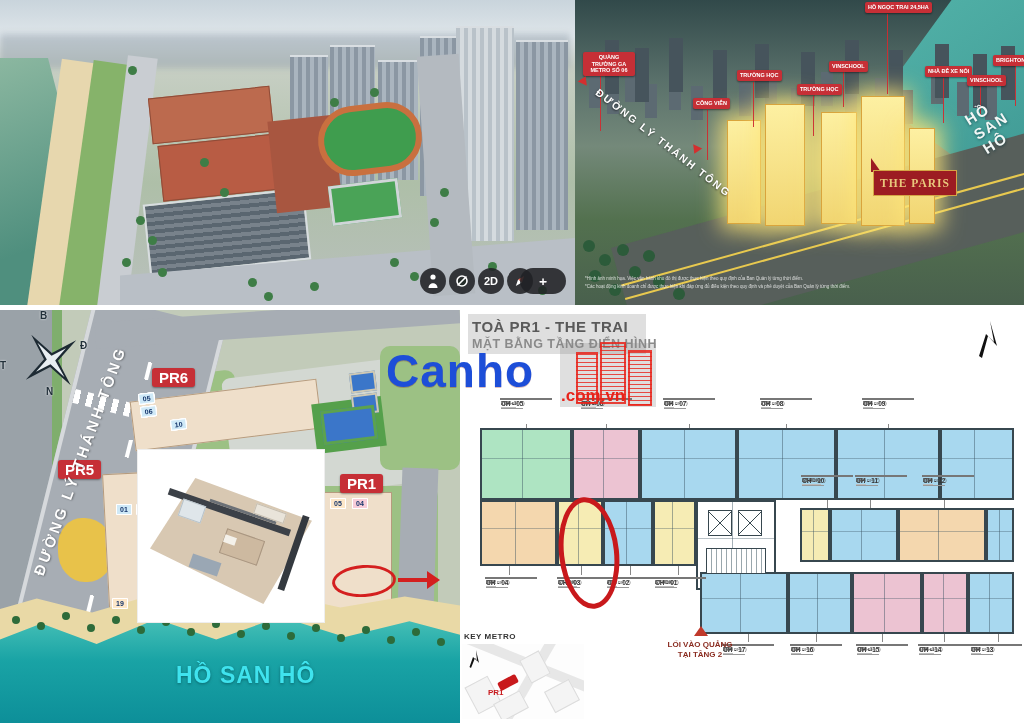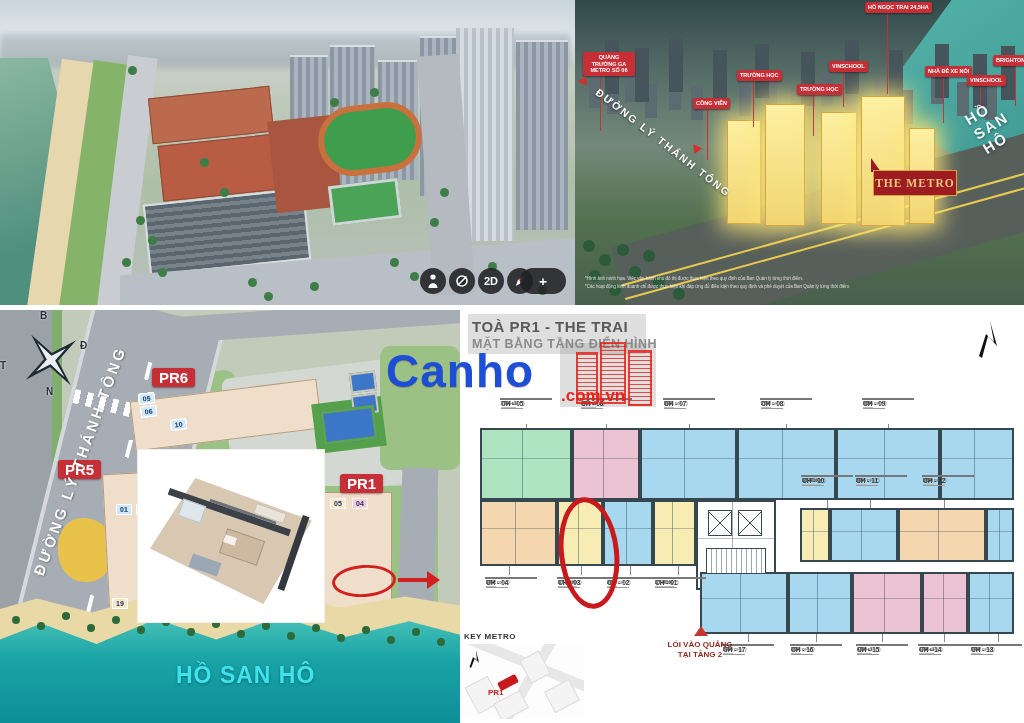--- a/index.html
+++ b/index.html
@@ -221,21 +221,21 @@
     <div class="pin" style="left:290px;top:2px;">HỒ NGỌC TRAI 24,5HA</div>
     <div class="pin" style="left:350px;top:66px;">NHÀ ĐỂ XE NỔI</div>
     <div class="pin" style="left:392px;top:75px;">VINSCHOOL</div>
     <div class="pin" style="left:418px;top:55px;">BRIGHTON COLLEGE</div>
 
     <div class="r-roadlabel">ĐƯỜNG LÝ THÁNH TÔNG</div>
     <div class="r-arrow" style="left:4px;top:76px;transform:rotate(205deg);"></div>
     <div class="r-arrow" style="left:116px;top:146px;transform:rotate(25deg);"></div>
 
     <div class="theparis-tail"></div>
-    <div class="theparis">THE METRO</div>
+    <div class="theparis">THE PARIS</div>
     <div class="r-lakelabel">HỒ SAN HÔ</div>
 
     <div class="r-disc" style="top:276px;">*Hình ảnh minh họa. Việc vận hành khu đô thị được thực hiện theo quy định của Ban Quản lý từng thời điểm.</div>
     <div class="r-disc" style="top:284px;">*Các hoạt động kinh doanh chỉ được thực hiện khi đáp ứng đủ điều kiện theo quy định và phê duyệt của Ban Quản lý từng thời điểm.</div>
   </section>
 
   <section id="siteplan">
     <div class="sp-green" style="left:120px;top:66px;width:120px;height:92px;transform:rotate(-7deg);"></div>
     <div class="sp-plaza"></div>
     <div class="sp-green" style="left:248px;top:176px;width:190px;height:142px;"></div>

